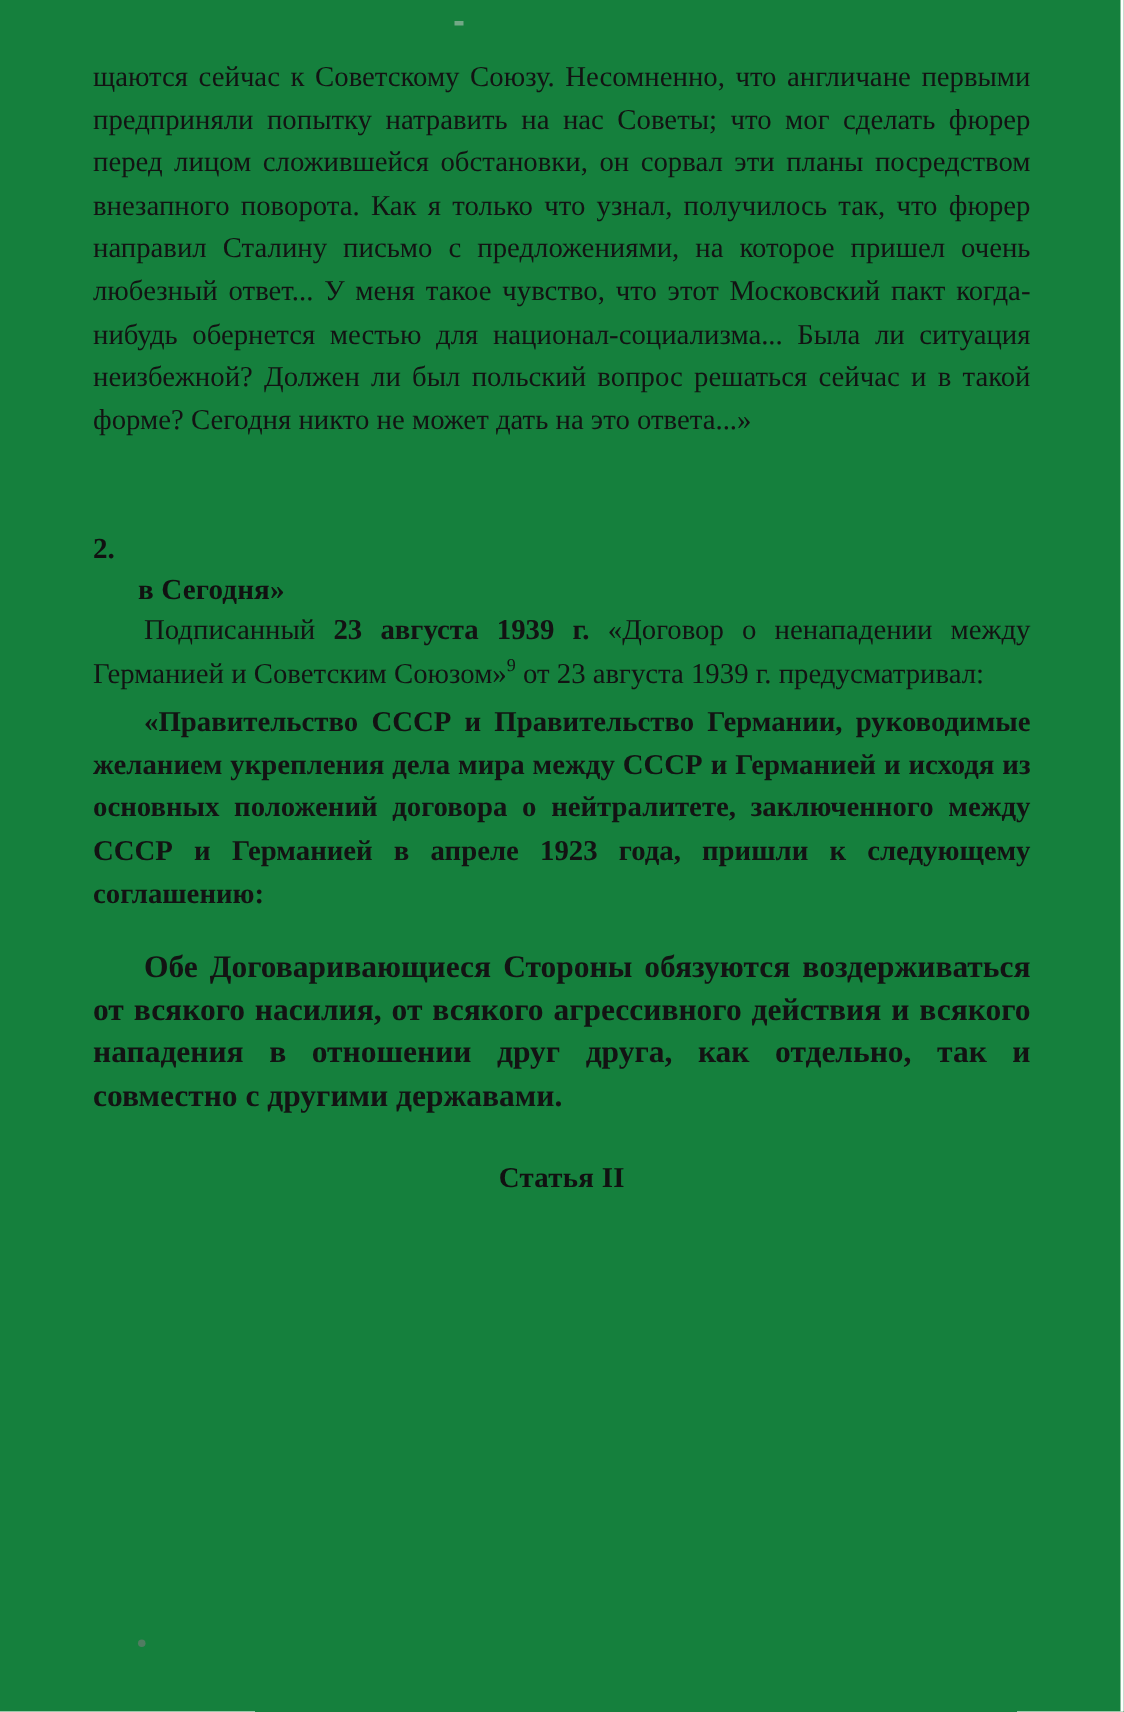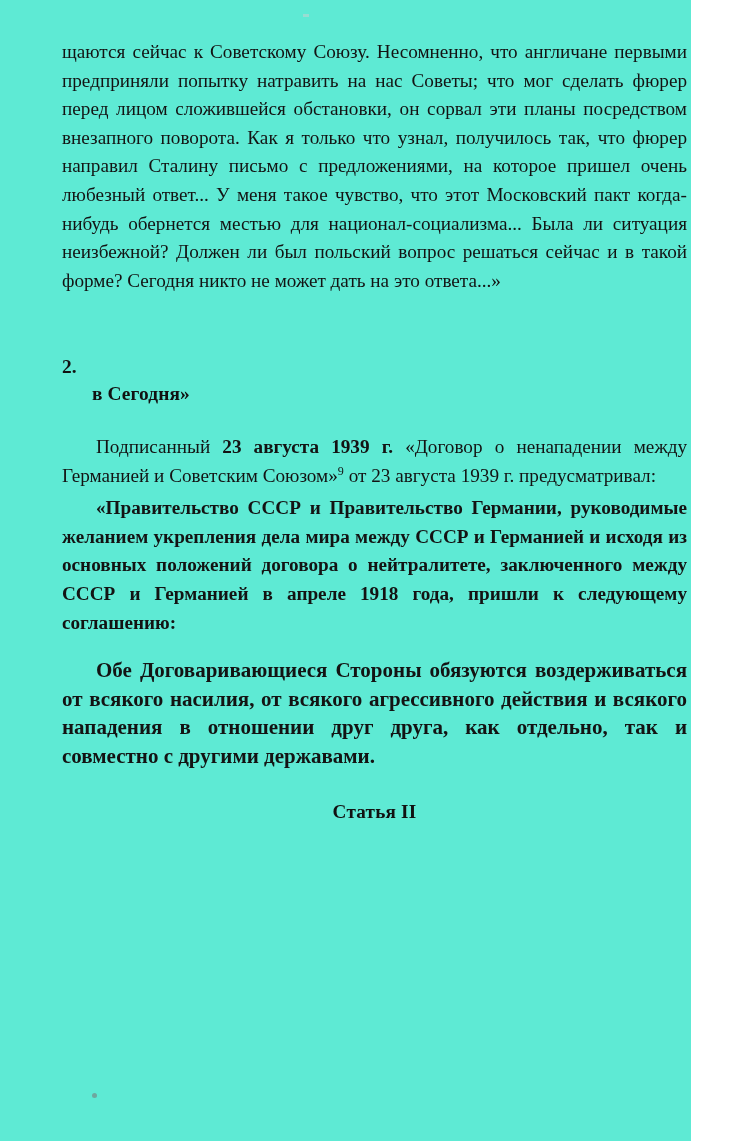--- a/index.html
+++ b/index.html
@@ -11,23 +11,23 @@
     width: 749px;
     height: 1141px;
     font-family: "Liberation Serif", serif;
     color: #111111;
     position: relative;
     overflow: hidden;
   }
   .page {
     position: absolute;
     top: 0; left: 0;
-    width: 691px;
+    width: 747px;
     height: 1141px;
-    background: #5eead4;
+    background: #15803d;
   }
   .content {
     position: absolute;
     left: 62px;
     top: 38px;
     width: 625px;
   }
   p {
     margin: 0;
     font-size: 19.2px;
@@ -55,21 +55,20 @@
     width: 30px;
     flex: 0 0 30px;
     font-weight: bold;
   }
   .section-title {
     flex: 1 1 auto;
     font-weight: bold;
     letter-spacing: 0.1px;
   }
   .para-block {
-    margin-top: 26px;
   }
   .quote-bold {
     font-weight: bold;
     font-size: 19.2px;
     line-height: 28.6px;
     text-align: justify;
   }
   .article-heading {
     margin-top: 30px;
     text-align: center;
@@ -133,21 +132,21 @@
       <span class="section-title">
         <br>
         <span>в Сегодня»</span>
       </span>
     </div>
 
     <div class="para-block">
       <p class="indent"><span>Подписанный </span><span class="b">23 августа 1939 г.</span><span> «Договор о ненападении между Германией и Советским Союзом»</span><sup>9</sup><span> от 23 августа 1939 г. предусматривал:</span></p>
     </div>
 
-    <p class="quote-bold" style="margin-top:4px; text-indent:34px;">«Правительство СССР и Правительство Германии, руководимые желанием укрепления дела мира между СССР и Германией и исходя из основных положений договора о нейтралитете, заключенного между СССР и Германией в апреле 1918 года, пришли к следующему соглашению:</p>
+    <p class="quote-bold" style="margin-top:4px; text-indent:34px;">«Правительство СССР и Правительство Германии, руководимые желанием укрепления дела мира между СССР и Германией и исходя из основных положений договора о нейтралитете, заключенного между СССР и Германией в апреле 1923 года, пришли к следующему соглашению:</p>
 
     <p class="article-body">Обе Договаривающиеся Стороны обязуются воздерживаться от всякого насилия, от всякого агрессивного действия и всякого нападения в отношении друг друга, как отдельно, так и совместно с другими державами.</p>
 
     <div class="article-heading">Статья II</div>
 
   </div>
 
   <div class="tick"></div>
 </div>
 

